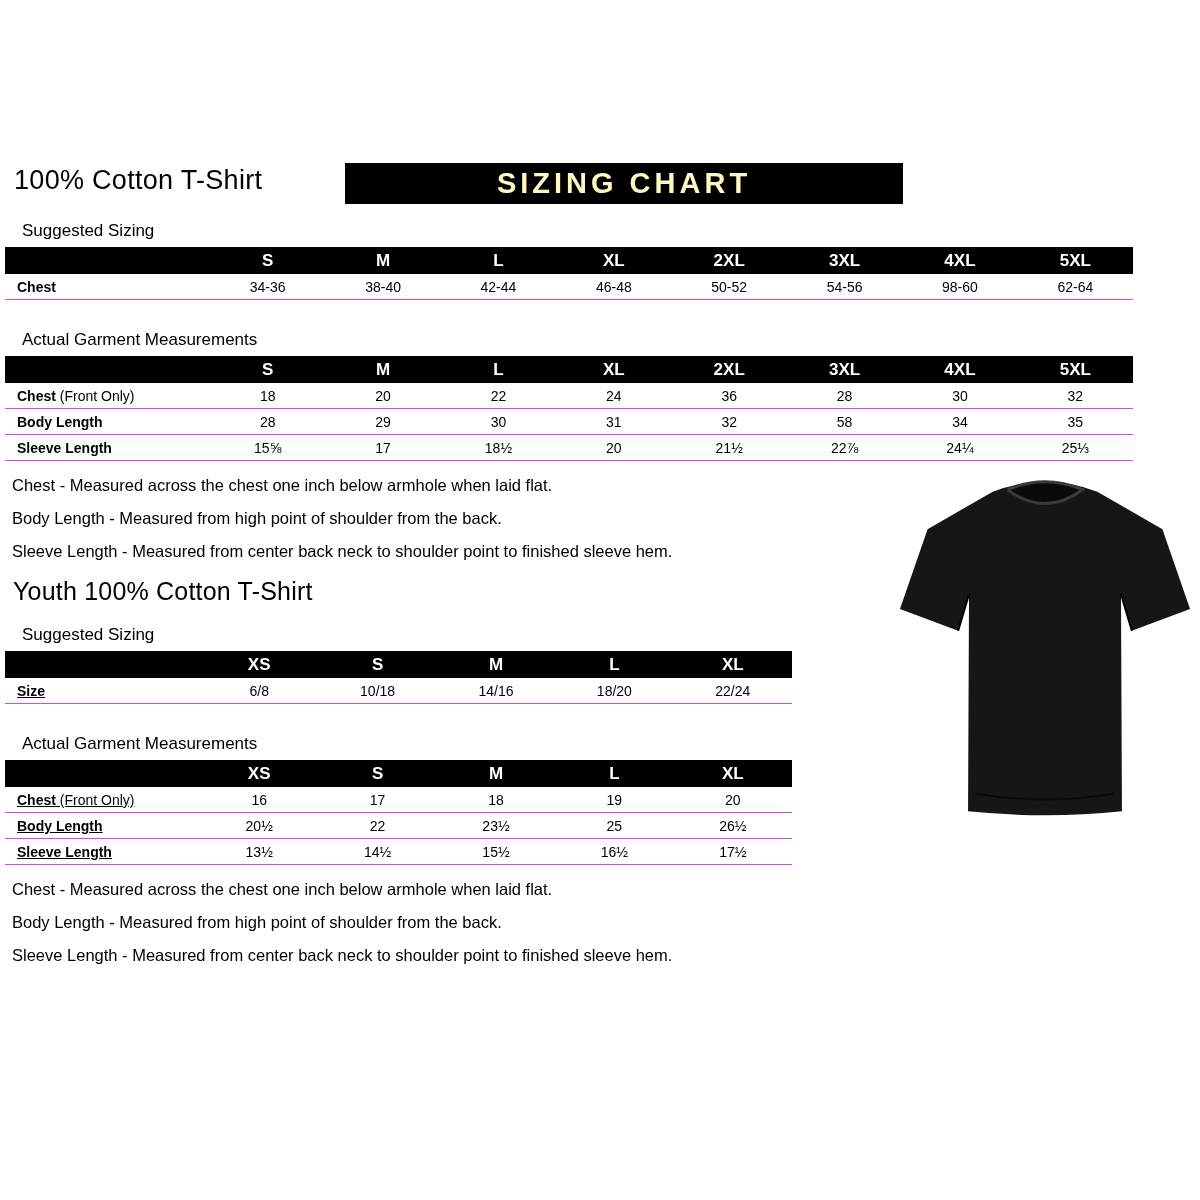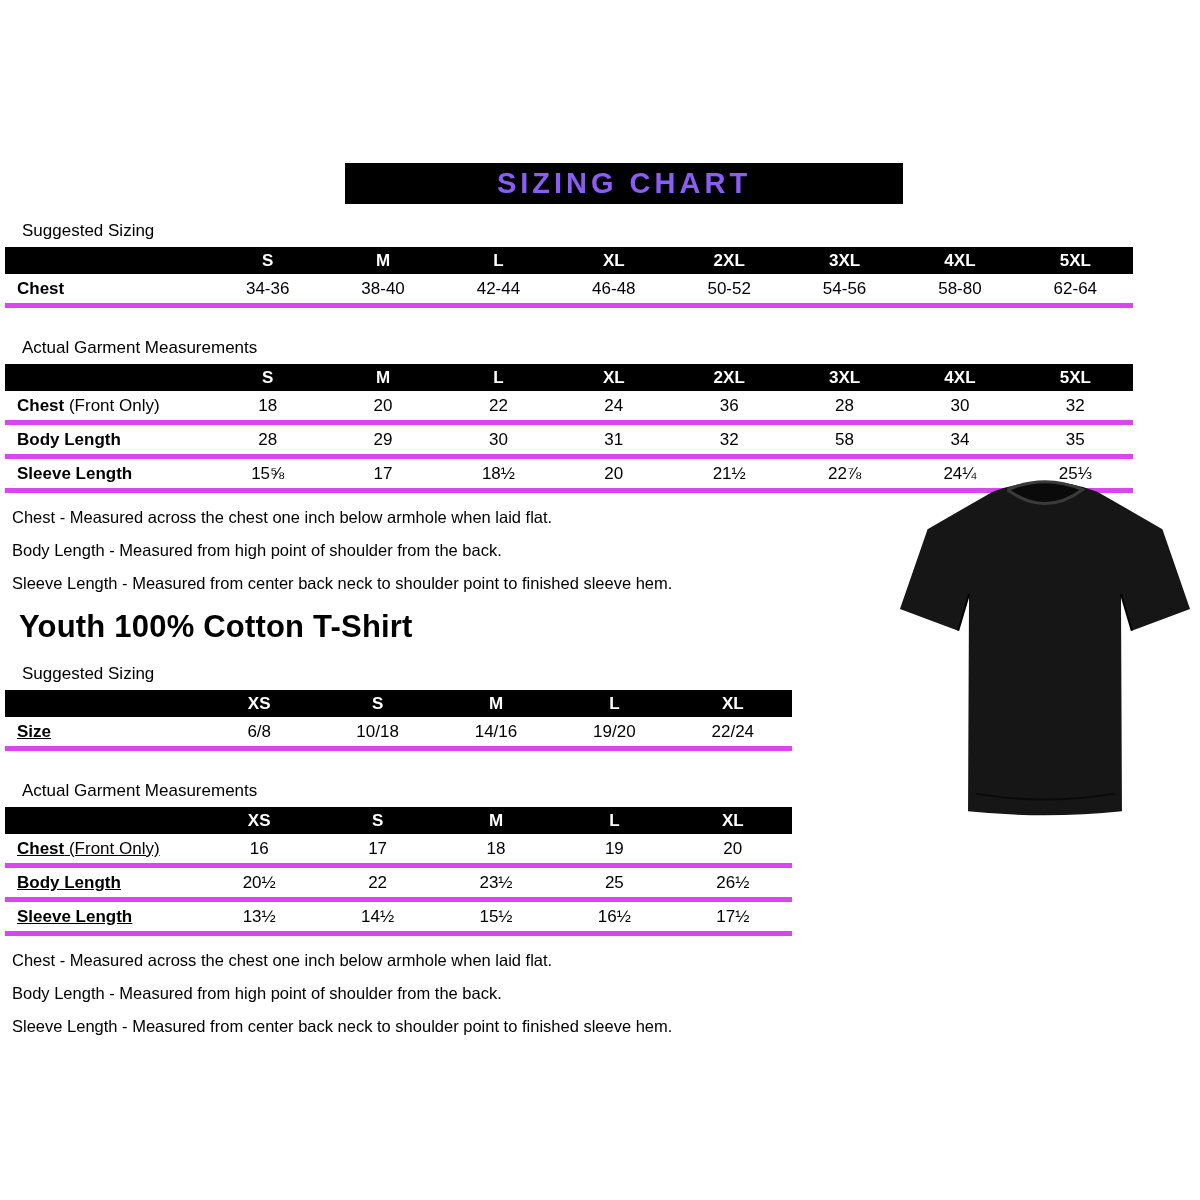--- a/index.html
+++ b/index.html
@@ -15,58 +15,59 @@
   .page { position: absolute; inset: 0; padding: 163px 0 0 5px; }
 
   .header-row { position: relative; height: 44px; margin-bottom: 10px; }
   .main-title {
     position: absolute; left: 9px; top: 2px;
     font-size: 27px; font-weight: 400; margin: 0; letter-spacing: 0.3px;
   }
   .banner {
     position: absolute; left: 340px; top: 0;
     width: 558px; height: 41px;
-    background: #000; color: #8b5cf6;
+    background: #000; color: #fef9c3;
     font-size: 29px; font-weight: bold; letter-spacing: 4px;
     display: flex; align-items: center; justify-content: center;
   }
 
   .section-label { font-size: 17px; font-weight: 400; margin: 14px 0 6px 17px; }
 
   table.size-table { border-collapse: collapse; table-layout: fixed; }
   .adult-table { width: 1128px; }
   .youth-table { width: 787px; }
   .size-table thead th {
     background: #000; color: #fff;
     font-size: 17px; font-weight: bold;
     padding: 4px 0 3px; text-align: center;
   }
   .size-table td {
-    font-size: 17px; text-align: center;
+    font-size: 14px; text-align: center;
     padding: 5px 0 4px;
-    border-bottom: 5px solid #d946ef;
+    border-bottom: 1px solid #d946ef;
   }
   .size-table .label-col { text-align: left; padding-left: 12px; }
   .adult-table .label-col { width: 205px; }
   .youth-table .label-col { width: 195px; text-decoration: underline; }
 
   .notes { margin-top: 15px; }
   .note { font-size: 16.5px; margin: 0 4px 14px 7px; }
 
-  .youth-title { font-size: 31px; font-weight: bold; margin: 16px 0 0 14px; letter-spacing: 0.2px; }
+  .youth-title { font-size: 25px; font-weight: normal; margin: 16px 0 0 8px; letter-spacing: 0.2px; }
 
   .tshirt-wrap { position: absolute; left: 897px; top: 466px; width: 296px; height: 374px; }
   .tshirt-wrap svg { width: 100%; height: 100%; display: block; }
 </style>
 </head>
 <body>
 
 <div class="page">
 
   <div class="header-row">
+    <h1 class="main-title">100% Cotton T-Shirt</h1>
     <div class="banner">SIZING CHART</div>
   </div>
 
   <div class="section-label">Suggested Sizing</div>
   <table class="size-table adult-table">
       <thead>
         <tr>
           <th class="label-col"></th>
           <th>S</th>
           <th>M</th>
@@ -80,21 +81,21 @@
       </thead>
       <tbody>
         <tr>
           <td class="label-col"><strong>Chest</strong></td>
           <td>34-36</td>
           <td>38-40</td>
           <td>42-44</td>
           <td>46-48</td>
           <td>50-52</td>
           <td>54-56</td>
-          <td>58-80</td>
+          <td>98-60</td>
           <td>62-64</td>
         </tr>
       </tbody>
     </table>
 
   <div class="section-label" style="margin-top:30px;">Actual Garment Measurements</div>
   <table class="size-table adult-table">
       <thead>
         <tr>
           <th class="label-col"></th>
@@ -164,21 +165,21 @@
           <th>L</th>
           <th>XL</th>
         </tr>
       </thead>
       <tbody>
         <tr>
           <td class="label-col"><strong>Size</strong></td>
           <td>6/8</td>
           <td>10/18</td>
           <td>14/16</td>
-          <td>19/20</td>
+          <td>18/20</td>
           <td>22/24</td>
         </tr>
       </tbody>
     </table>
 
   <div class="section-label" style="margin-top:30px;">Actual Garment Measurements</div>
   <table class="size-table youth-table">
       <thead>
         <tr>
           <th class="label-col"></th>

